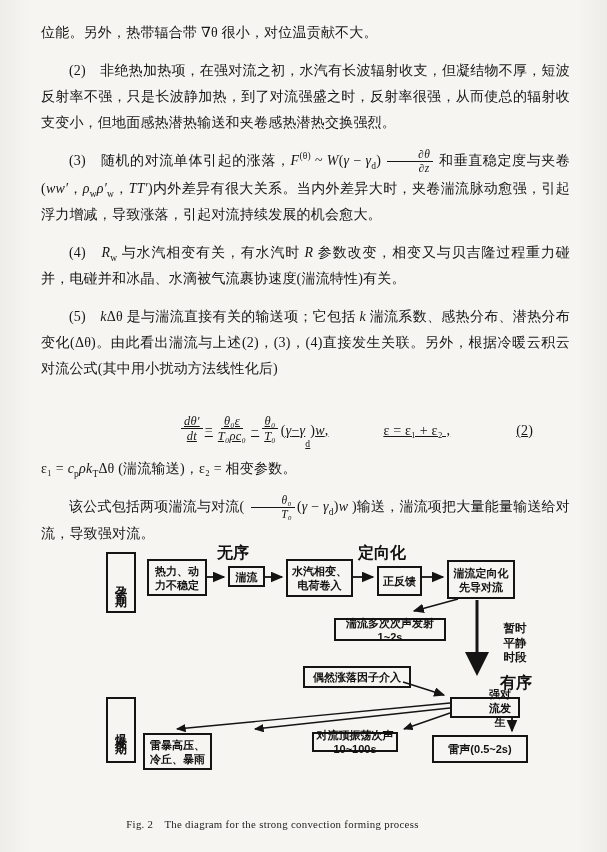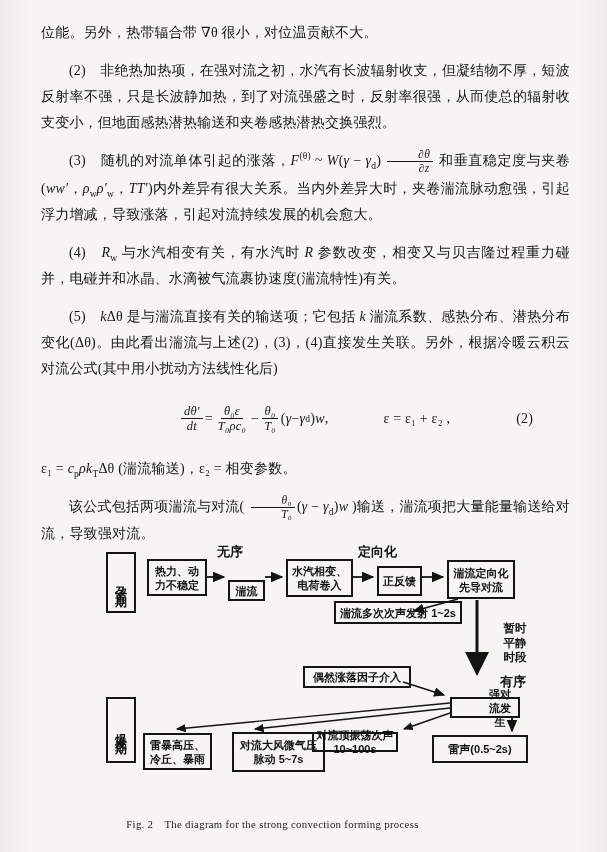--- a/index.html
+++ b/index.html
@@ -10,31 +10,31 @@
   .body-text{position:absolute;left:29px;top:8px;width:553px;font-size:14px;line-height:26px;
              text-align:justify;letter-spacing:.2px;}
   .para{margin:12px;}
   .para.indent{text-indent:2em;}
   .it{font-style:italic;}
   sup,sub{font-size:.68em;line-height:0;}
   .frac{display:inline-flex;flex-direction:column;align-items:center;vertical-align:middle;
         font-size:11.5px;line-height:1.15;margin:0 2px;font-style:italic;}
   .frac .fn{border-bottom:1px solid #161616;padding:0 3px;display:block;}
   .frac .fd{display:block;padding:0 3px;}
-  .equation{padding-left:138px;text-indent:0;display:flex;align-items:center;height:50px;}
+  .equation{padding-left:138px;text-indent:0;display:flex;align-items:flex-end;height:50px;text-decoration:underline;}
   .equation .frac{font-size:12.5px;}
   
   .flowchart{position:absolute;left:0;top:540px;width:607px;height:250px;
              font-family:"Liberation Sans","DejaVu Sans",sans-serif;}
   .fc-box{position:absolute;border:2px solid #141414;background:transparent;
           display:flex;align-items:center;justify-content:center;text-align:center;
           font-size:11px;font-weight:bold;line-height:14px;padding:1px 2px;box-sizing:border-box;
           color:#111;}
   .fc-vert{writing-mode:vertical-rl;text-orientation:upright;letter-spacing:4px;font-size:12px;}
-  .fc-label{position:absolute;font-size:13px;font-weight:bold;color:#111;}
+  .fc-label{position:absolute;font-size:16px;font-weight:bold;color:#111;}
   .fc-vlabel{position:absolute;font-size:11.5px;font-weight:bold;color:#111;line-height:14.5px;
              text-align:center;white-space:pre-line;}
   .fc-svg{position:absolute;left:0;top:0;width:607px;height:250px;}
   .caption-zh{position:absolute;left:0;top:796px;width:545px;text-align:center;
               font-size:13.5px;font-weight:bold;letter-spacing:1px;color:#151515;}
   .caption-en{position:absolute;left:0;top:818px;width:545px;text-align:center;
               font-size:10.8px;color:#222;letter-spacing:.3px;}
 </style>
 </head>
 <body>
@@ -104,34 +104,33 @@
       <line x1="403" y1="142" x2="444" y2="155" stroke="#141414" stroke-width="1.6" marker-end="url(#ah)"></line>
       <line x1="450" y1="163" x2="177" y2="189" stroke="#141414" stroke-width="1.4" marker-end="url(#ah)"></line>
       <line x1="450" y1="168" x2="255" y2="189" stroke="#141414" stroke-width="1.4" marker-end="url(#ah)"></line>
       <line x1="450" y1="173" x2="404" y2="189" stroke="#141414" stroke-width="1.4" marker-end="url(#ah)"></line>
       <line x1="512" y1="178" x2="512" y2="191" stroke="#141414" stroke-width="1.8" marker-end="url(#ah)"></line>
     </svg>
 
     <div class="fc-box fc-vert" style="left:106px;top:12px;width:30px;height:61px;">孕育期</div>
     <div class="fc-box" style="left:147px;top:19px;width:60px;height:37px;">热力、动力不稳定</div>
     <div class="fc-label" style="left:217px;top:3px;">无序</div>
-    <div class="fc-box" style="left:228px;top:26px;width:37px;height:21px;margin-top:14px;">湍流</div>
+    <div class="fc-box" style="left:228px;top:26px;width:37px;height:21px;">湍流</div>
     <div class="fc-box" style="left:286px;top:19px;width:67px;height:38px;">水汽相变、电荷卷入</div>
     <div class="fc-label" style="left:358px;top:3px;">定向化</div>
     <div class="fc-box" style="left:377px;top:26px;width:45px;height:30px;">正反馈</div>
     <div class="fc-box" style="left:447px;top:20px;width:68px;height:39px;">湍流定向化先导对流</div>
-    <div class="fc-box" style="left:334px;top:61px;width:128px;height:23px;">湍流多次次声发射 1~2s</div>
+    <div class="fc-box" style="left:334px;top:78px;width:112px;height:23px;">湍流多次次声发射 1~2s</div>
     <div class="fc-vlabel" style="left:498px;top:81px;width:34px;">暂时
 平静
 时段</div>
     <div class="fc-label" style="left:500px;top:133px;">有序</div>
     <div class="fc-box" style="left:303px;top:126px;width:108px;height:22px;">偶然涨落因子介入</div>
     <div class="fc-box" style="left:450px;top:157px;width:70px;height:21px;padding-left:32px;">强对流发生</div>
     <div class="fc-box fc-vert" style="left:106px;top:157px;width:30px;height:66px;">爆发期</div>
     <div class="fc-box" style="left:143px;top:193px;width:69px;height:37px;">雷暴高压、冷丘、暴雨</div>
-    <div class="fc-box" style="left:232px;top:192px;width:93px;height:40px;">对流大风微气压脉动 5~7s</div>
     <div class="fc-box" style="left:312px;top:192px;width:86px;height:20px;">对流顶振荡次声 10~100s</div>
     <div class="fc-box" style="left:432px;top:195px;width:96px;height:28px;">雷声(0.5~2s)</div>
   </div>
 
   <div class="caption-en">Fig. 2　The diagram for the strong convection forming process</div>
 
 </div>
 
 </body></html>

